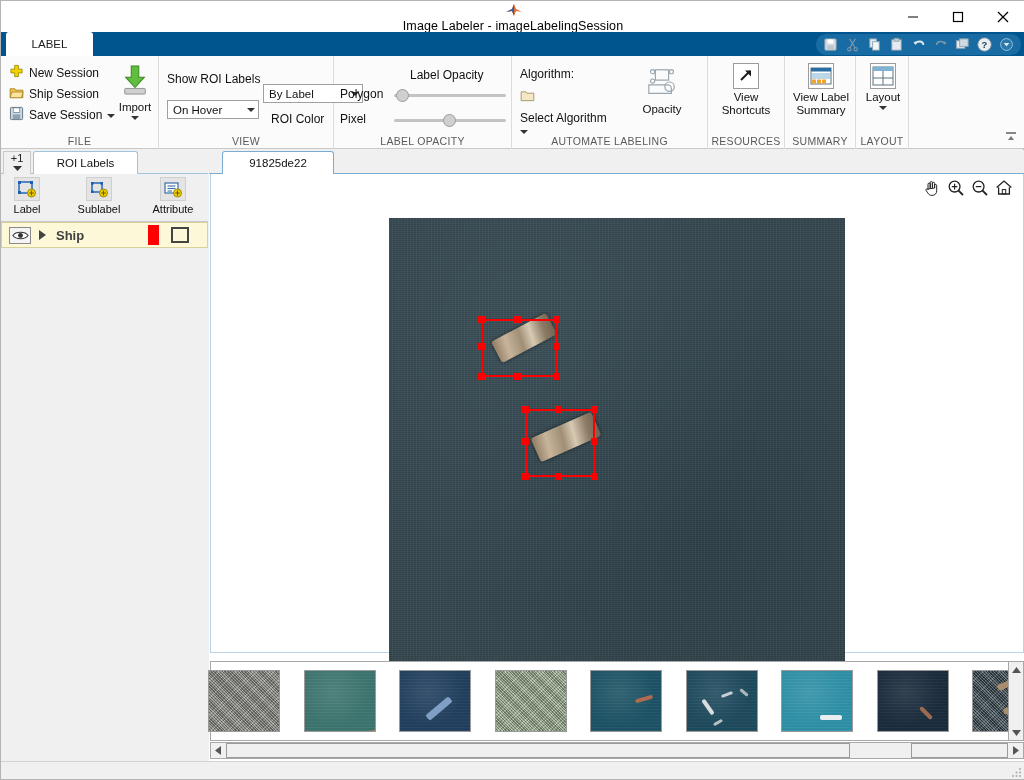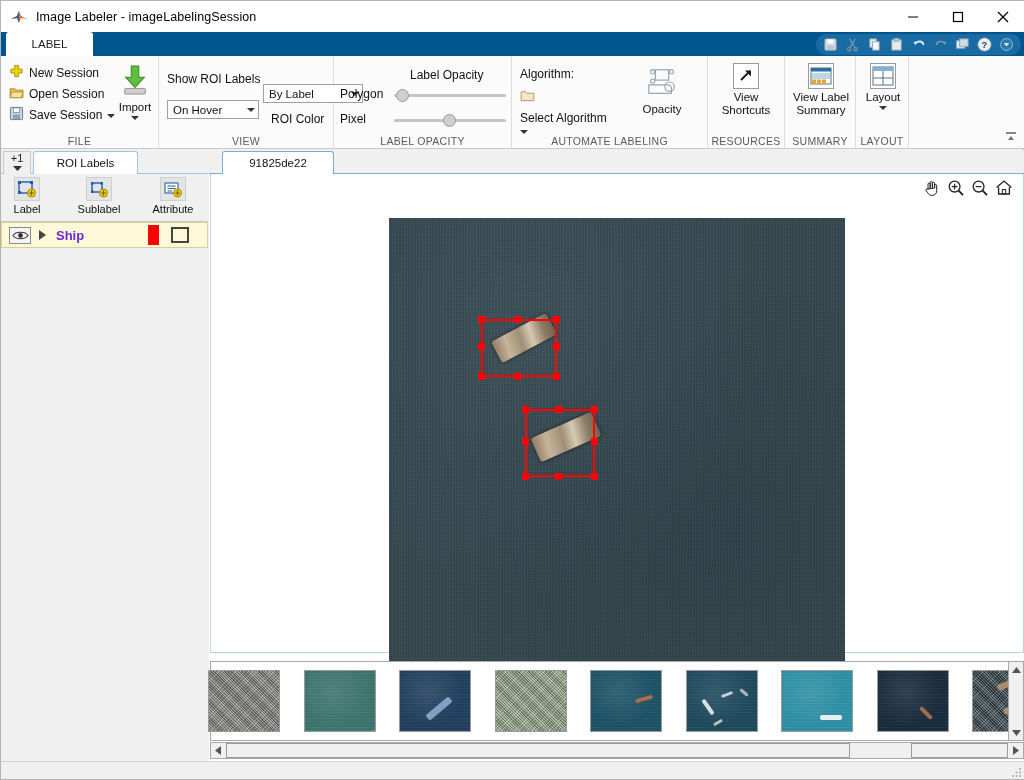--- a/index.html
+++ b/index.html
@@ -15,21 +15,21 @@
     position: relative;
     width: 1024px; height: 780px;
     background: #f0f0f0;
     border: 1px solid #b4b4b4;
   }
 
   
   .titlebar {
     position: absolute; left: 0; top: 0; width: 1024px; height: 31px;
     background: #ffffff;
-    display: flex; align-items: center;
+    display: flex; align-items: center; flex-direction: column;
   }
   .titlebar-icon {
     width: 18px; height: 18px; margin-left: 9px; margin-right: 8px;
     position: relative; flex: none;
   }
   .win-title {
     font-size: 12.5px; color: #000; letter-spacing: .1px;
   }
   .win-buttons {
     position: absolute; right: 0; top: 0; height: 31px; display: flex;
@@ -158,21 +158,21 @@
     width: 22px; height: 17px; margin-left: 7px; border: 1px solid #8a8a8a;
     background: #f4f4f4; display: flex; align-items: center;
     justify-content: center;
   }
   .expand-arrow {
     width: 0; height: 0; border-top: 5px solid transparent;
     border-bottom: 5px solid transparent; border-left: 7px solid #444;
     margin-left: 8px;
   }
   .label-name {
-    margin-left: 10px; font-weight: bold; font-size: 13px; color: #6d28d9;
+    margin-left: 10px; font-weight: bold; font-size: 13px; color: #404040;
   }
   .color-swatch {
     position: absolute; right: 48px; width: 11px; height: 20px;
   }
   .shape-icon {
     position: absolute; right: 18px; width: 18px; height: 16px;
     border: 2px solid #444;
   }
 
   
@@ -373,21 +373,21 @@
           </span>
           <span>New Session</span>
         </div>
         <div class="menu-item">
           <span>
             <svg width="15" height="15" viewBox="0 0 16 16">
                 <path d="M1.2 4h5l1.2 1.5h7.4v8H1.2z" fill="#f2c14a" stroke="#a3801e" stroke-width=".9"></path>
                 <path d="M1.2 13.5l1.8-6h12l-1.8 6z" fill="#fde3a0" stroke="#a3801e" stroke-width=".8"></path>
               </svg>
           </span>
-          <span>Open Session</span>
+          <span>Ship Session</span>
         </div>
         <div class="menu-item">
           <span>
             <svg width="15" height="15" viewBox="0 0 16 16">
                 <rect x="1.5" y="1.5" width="13" height="13" rx="1" fill="#cfd9e0" stroke="#5d7383"></rect>
                 <rect x="4.5" y="2" width="7" height="5" fill="#fff" stroke="#5d7383" stroke-width=".7"></rect>
                 <rect x="4" y="9" width="8" height="5" fill="#8ea3b2"></rect>
               </svg>
           </span>
           <span>Save Session</span>

